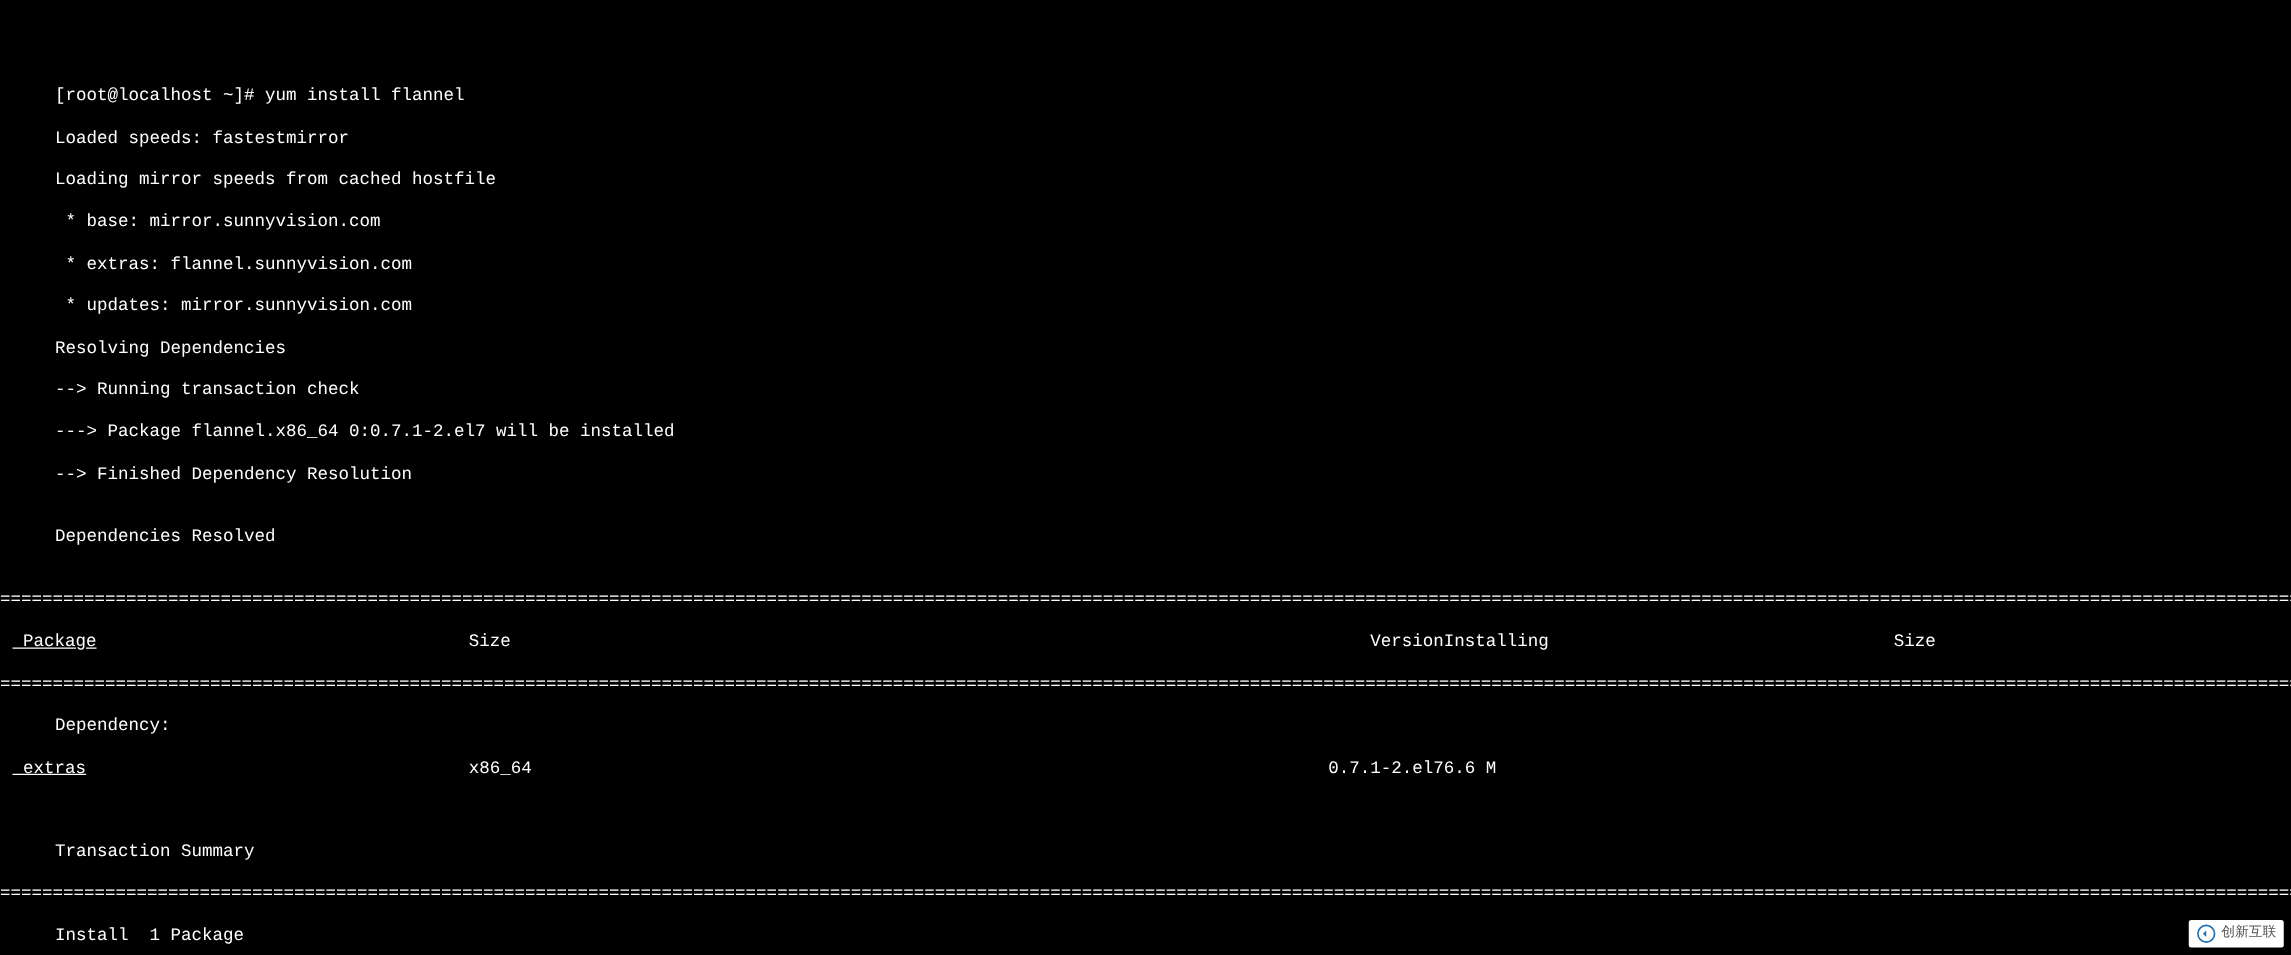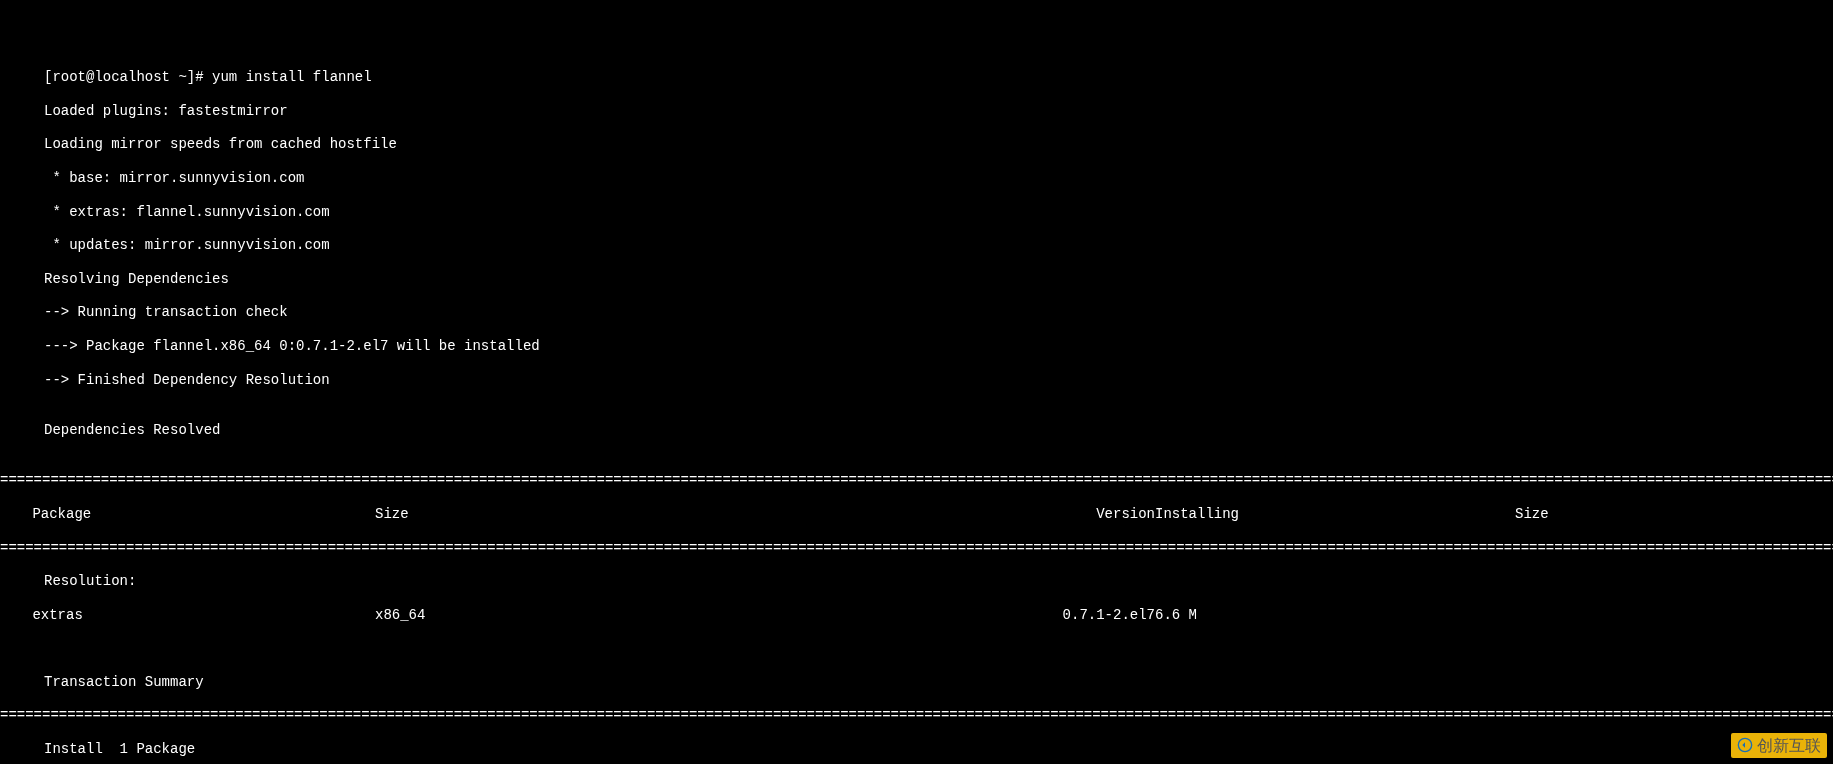--- a/index.html
+++ b/index.html
@@ -14,70 +14,70 @@
       width: 1833px;
       height: 764px;
       position: relative;
       overflow: hidden;
     }
     .line { white-space: pre; margin-left: 44px; }
     .header-row, .data-row, .progress-row, .installing-row, .verifying-row {
       display: flex;
       width: 100%;
     }
-    .col-package { flex: 0 0 375px; padding-left: 24px; }
+    .col-package { flex: 0 0 375px; padding-left: 10px; text-decoration: underline; }
     .col-arch { flex: 0 0 360px; }
     .col-version { flex: 0 0 420px; text-align: right; }
     .col-repo { flex: 0 0 360px; }
     .col-size { flex: 1; padding-right: 8px; }
     .rule { width: 100%; overflow: hidden; letter-spacing: 0; }
     .watermark {
       position: absolute;
       bottom: 6px;
       right: 6px;
-      background: #eab308;
+      background: #ffffff;
       color: #555;
       font-family: Arial, sans-serif;
-      font-size: 16px;
+      font-size: 11px;
       padding: 3px 6px;
       display: flex;
       align-items: center;
       gap: 4px;
       border-radius: 2px;
     }
     .watermark svg { width: 16px; height: 16px; }
   </style>
 </head>
 <body>
 
 
 
 <div class="line"><span>[root@localhost ~]# </span><span>yum install flannel</span></div>
-<div class="line">Loaded plugins: fastestmirror</div>
+<div class="line">Loaded speeds: fastestmirror</div>
 <div class="line">Loading mirror speeds from cached hostfile</div>
 <div class="line"> * base: mirror.sunnyvision.com</div>
 <div class="line"> * extras: flannel.sunnyvision.com</div>
 <div class="line"> * updates: mirror.sunnyvision.com</div>
 <div class="line">Resolving Dependencies</div>
 <div class="line">--&gt; Running transaction check</div>
 <div class="line">---&gt; Package flannel.x86_64 0:0.7.1-2.el7 will be installed</div>
 <div class="line">--&gt; Finished Dependency Resolution</div>
 <div class="line"></div>
 <div class="line">Dependencies Resolved</div>
 <div class="line"></div>
 <div class="rule">===================================================================================================================================================================================================================================</div>
 <div class="header-row">
   <span class="col-package"> Package</span>
   <span class="col-arch">Size</span>
   <span class="col-version">Version</span>
   <span class="col-repo">Installing</span>
   <span class="col-size">Size</span>
 </div>
 <div class="rule">===================================================================================================================================================================================================================================</div>
-<div class="line">Resolution:</div>
+<div class="line">Dependency:</div>
 <div class="data-row">
   <span class="col-package"> extras</span>
   <span class="col-arch">x86_64</span>
   <span class="col-version">0.7.1-2.el7</span>
   <span class="col-size">6.6 M</span>
 </div>
 <div class="line"> </div>
 <div class="line">Transaction Summary</div>
 <div class="rule">===================================================================================================================================================================================================================================</div>
 <div class="line">Install  1 Package</div>

